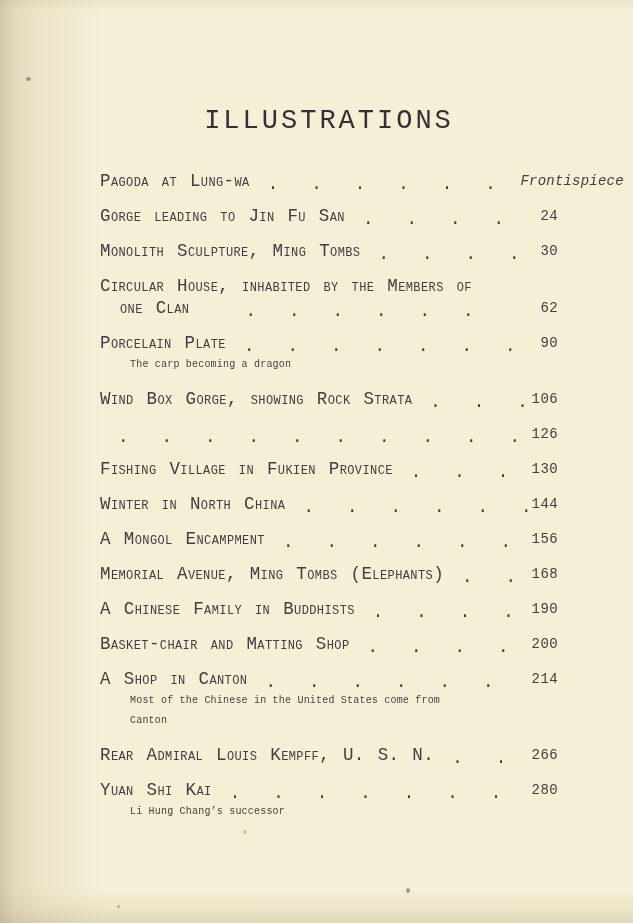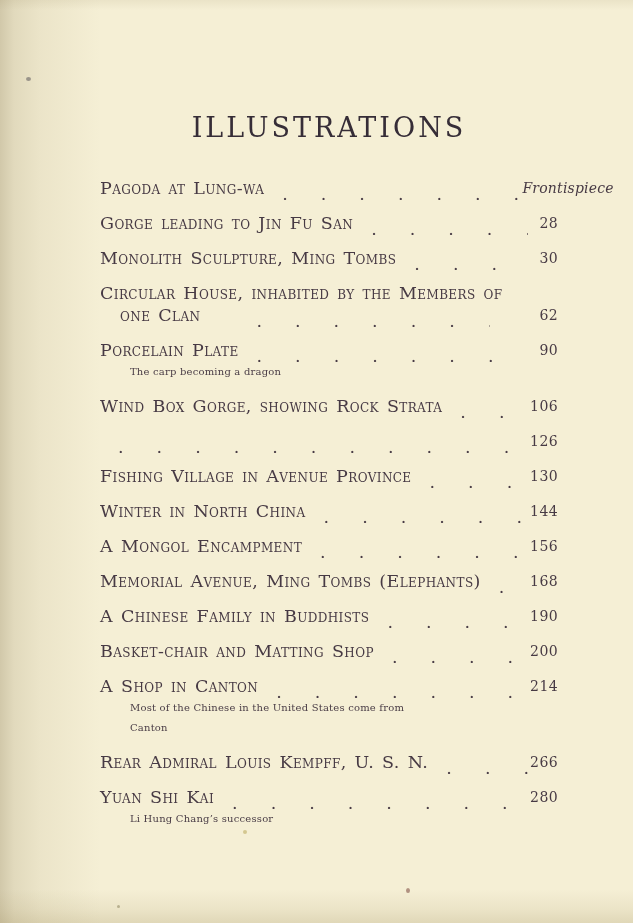--- a/index.html
+++ b/index.html
@@ -36,32 +36,32 @@
     background: linear-gradient(180deg, rgba(140,124,80,0.10), rgba(140,124,80,0));
     pointer-events: none;
   }
   .speck { position: absolute; border-radius: 50%; pointer-events: none; }
   .speck1 { left: 26px;  top: 77px;  width: 5px; height: 4px; background: rgba(90,85,90,0.55); }
   .speck2 { left: 243px; top: 830px; width: 4px; height: 4px; background: rgba(170,150,60,0.45); }
   .speck3 { left: 406px; top: 888px; width: 4px; height: 5px; background: rgba(120,70,60,0.55); }
   .speck4 { left: 117px; top: 905px; width: 3px; height: 3px; background: rgba(120,110,70,0.45); }
 
   .content {
-    position: absolute; left: 100px; top: 112px; width: 458px;
+    position: absolute; left: 100px; top: 106px; width: 458px; font-family: Liberation Mono, monospace;
   }
   .title {
     margin: 0 0 34px 0;
     font-size: 27px; font-weight: 500;
     letter-spacing: 3px;
     text-align: center;
     color: #362d37;
   }
   .entry { margin-bottom: 13px; }
   .row {
-    display: flex; align-items: flex-end;
+    display: flex; align-items: center;
     font-size: 17.5px; line-height: 22px;
     font-variant: small-caps;
     letter-spacing: 0.4px; word-spacing: 2px;
     color: #473a44;
   }
   .row.cont { padding-left: 20px; gap: 38px; }
   .label { white-space: nowrap; }
   .dots {
     flex: 1 1 auto; overflow: hidden; white-space: nowrap;
     letter-spacing: 33px; padding-left: 18px;
@@ -102,21 +102,21 @@
       <span class="dots">................</span>
       <span class="pageno italic">Frontispiece</span>
     </div>
 
   </div>
 
   <div class="entry">
     <div class="row">
       <span class="label">Gorge leading to Jin Fu San</span>
       <span class="dots">................</span>
-      <span class="pageno">28</span>
+      <span class="pageno">24</span>
     </div>
 
   </div>
 
   <div class="entry">
     <div class="row">
       <span class="label">Monolith Sculpture, Ming Tombs</span>
       <span class="dots">................</span>
       <span class="pageno">30</span>
     </div>
@@ -157,21 +157,21 @@
   <div class="entry">
     <div class="row">
       <span class="dots">................</span>
       <span class="pageno">126</span>
     </div>
 
   </div>
 
   <div class="entry">
     <div class="row">
-      <span class="label">Fishing Village in Avenue Province</span>
+      <span class="label">Fishing Village in Fukien Province</span>
       <span class="dots">................</span>
       <span class="pageno">130</span>
     </div>
 
   </div>
 
   <div class="entry">
     <div class="row">
       <span class="label">Winter in North China</span>
       <span class="dots">................</span>

